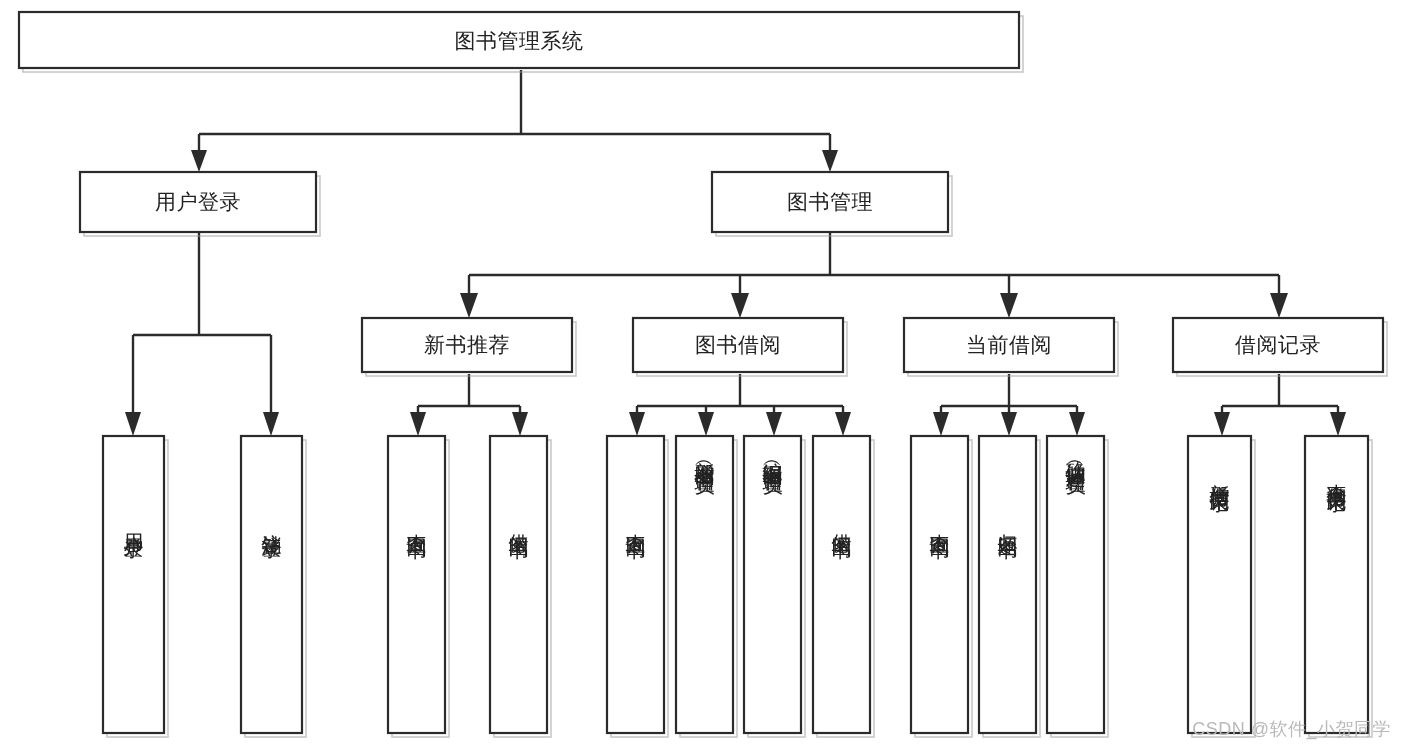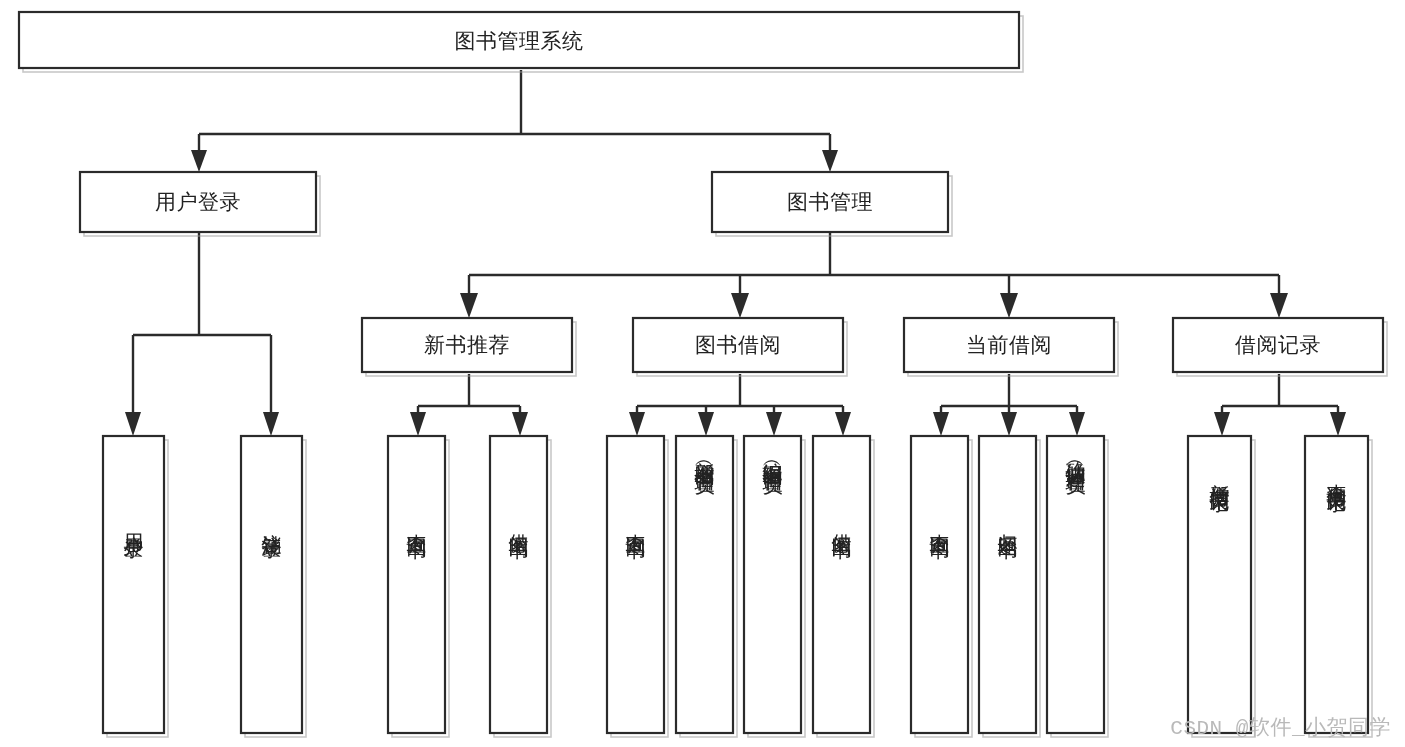--- a/index.html
+++ b/index.html
@@ -72,22 +72,22 @@
     font-size: 20px;
     line-height: 1.06;
     color: #222222;
     letter-spacing: 2px;
     white-space: nowrap;
   }
   .watermark {
     position: absolute;
     right: 8px;
     bottom: 6px;
-    font-family: Liberation Mono, monospace;
-    font-size: 21px;
+    font-family: Liberation Sans, sans-serif;
+    font-size: 18px;
     color: #b9b9b9;
     letter-spacing: 0.5px;
     white-space: nowrap;
     pointer-events: none;
   }
 </style>
 </head>
 <body>
 
 <div id="diagram-root">

